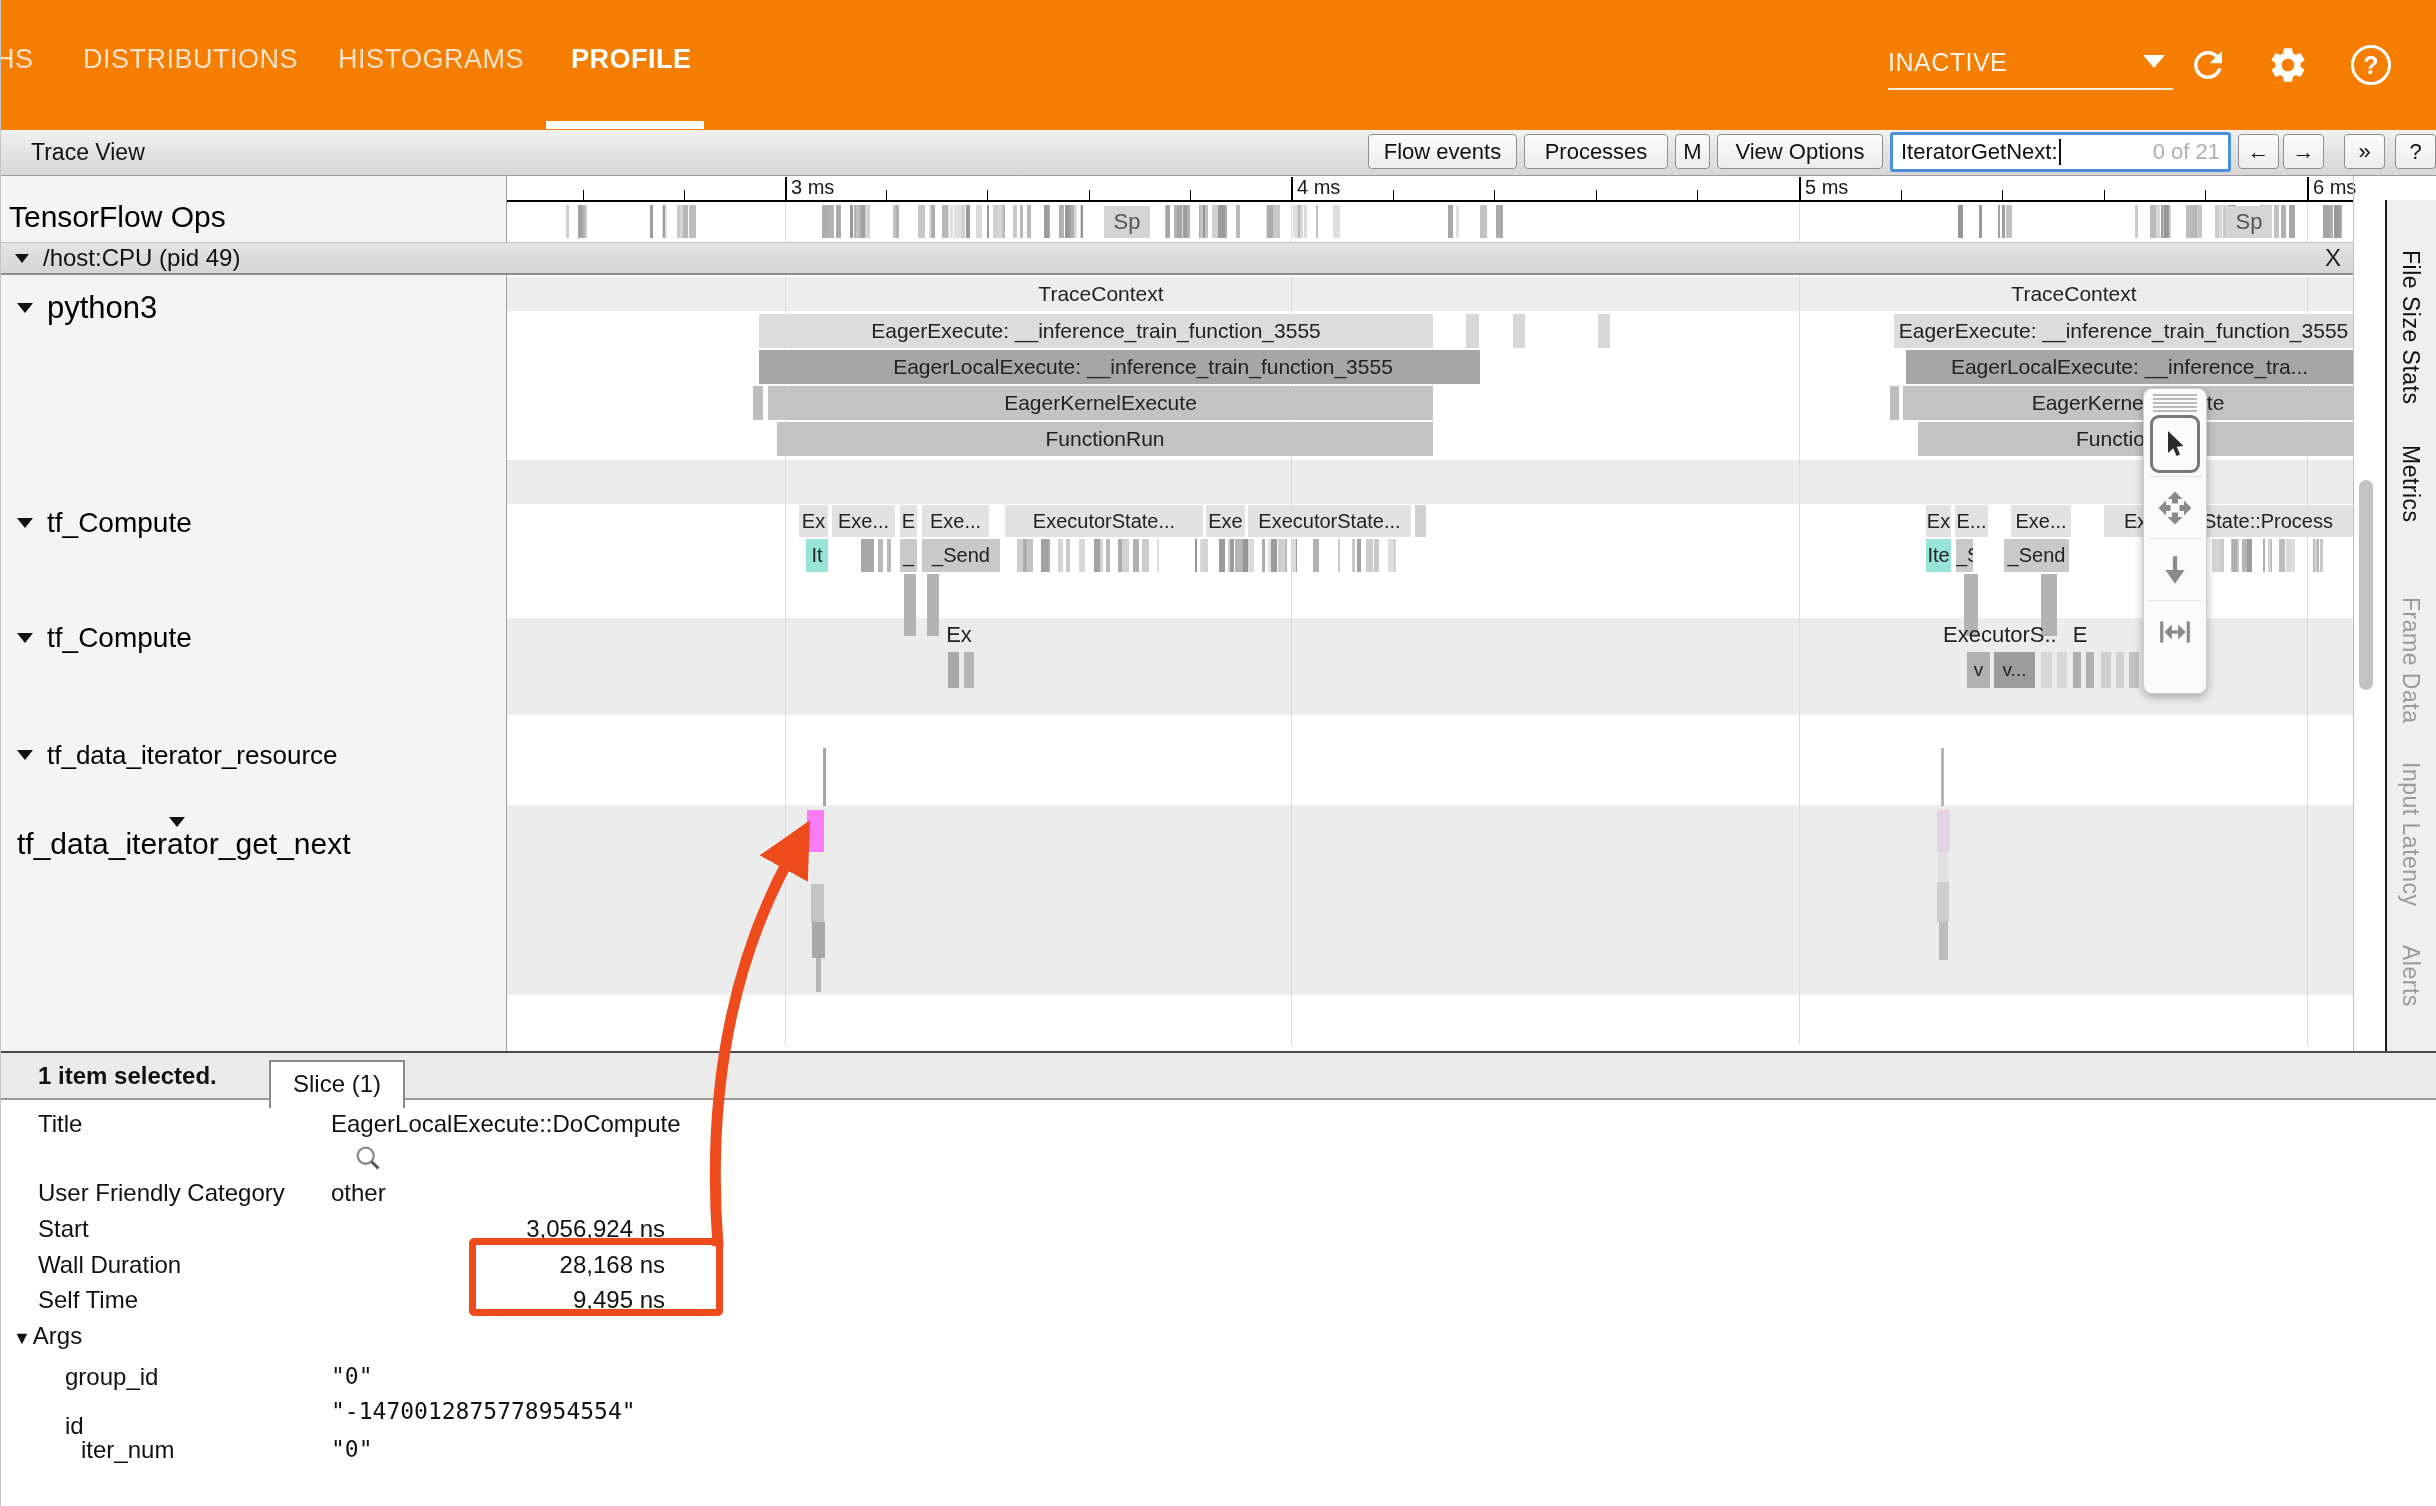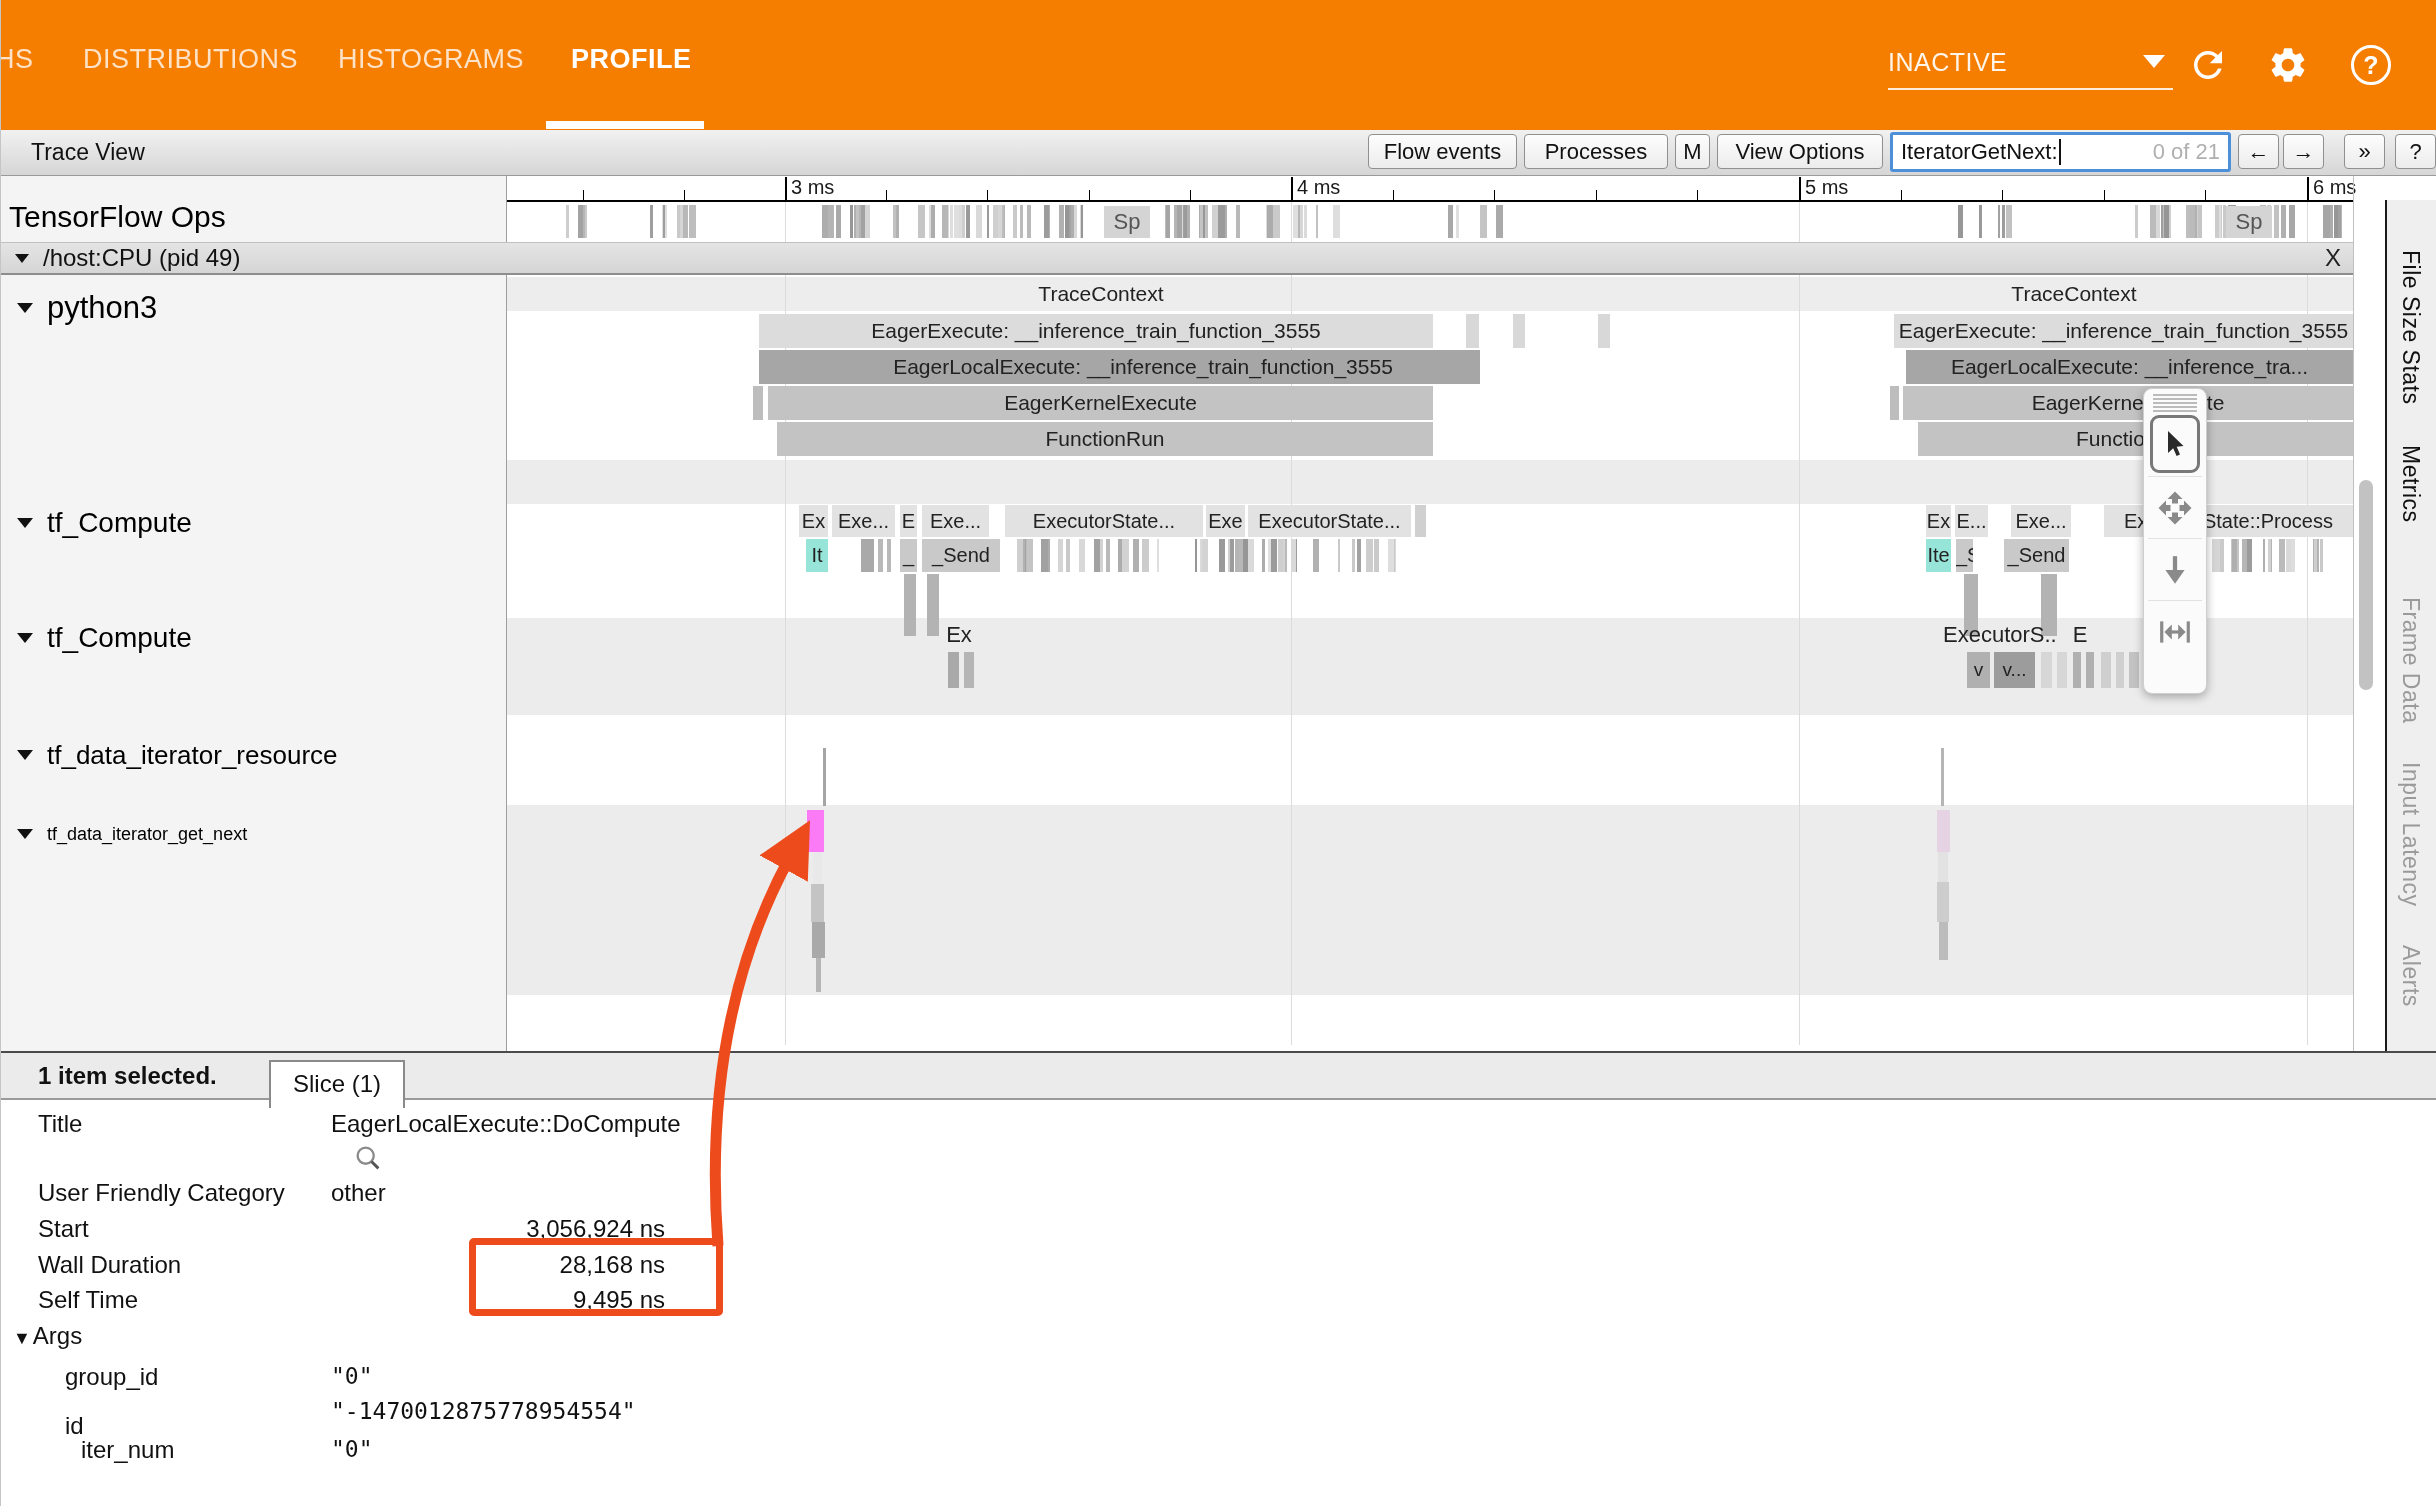--- a/index.html
+++ b/index.html
@@ -514,21 +514,21 @@
       <span>tf_Compute</span>
     </div>
     <div class="abs sidebar-row" style="left: 16px; top: 620px; font-size: 28px; height: 36px;">
       <span class="tri-down-black"></span>
       <span>tf_Compute</span>
     </div>
     <div class="abs sidebar-row" style="left: 16px; top: 738px; font-size: 26px; height: 34px;">
       <span class="tri-down-black"></span>
       <span>tf_data_iterator_resource</span>
     </div>
-    <div class="abs sidebar-row" style="left: 16px; top: 817px; font-size: 18px; height: 34px;">
+    <div class="abs sidebar-row" style="left: 16px; top: 817px; font-size: 30px; height: 34px; flex-direction: column;">
       <span class="tri-down-black"></span>
       <span>tf_data_iterator_get_next</span>
     </div>
     <div class="abs vtab" style="top: 250px;">File Size Stats</div>
     <div class="abs vtab" style="top: 445px;">Metrics</div>
     <div class="abs vtab dim" style="top: 597px;">Frame Data</div>
     <div class="abs vtab dim" style="top: 762px;">Input Latency</div>
     <div class="abs vtab dim" style="top: 945px;">Alerts</div>
   </div>
 

